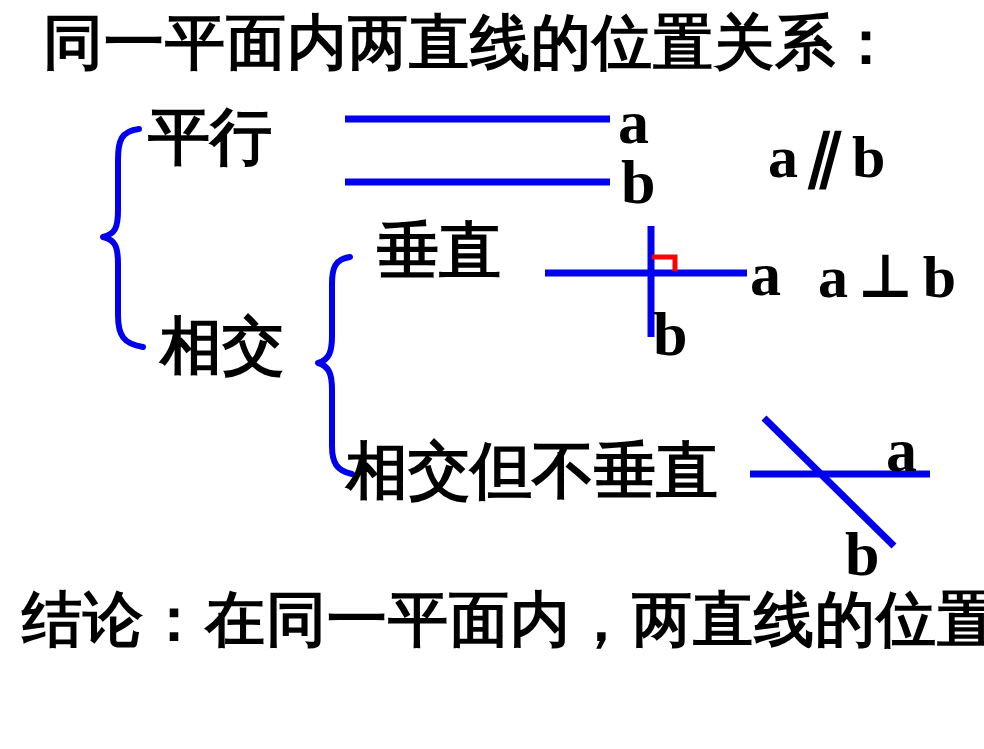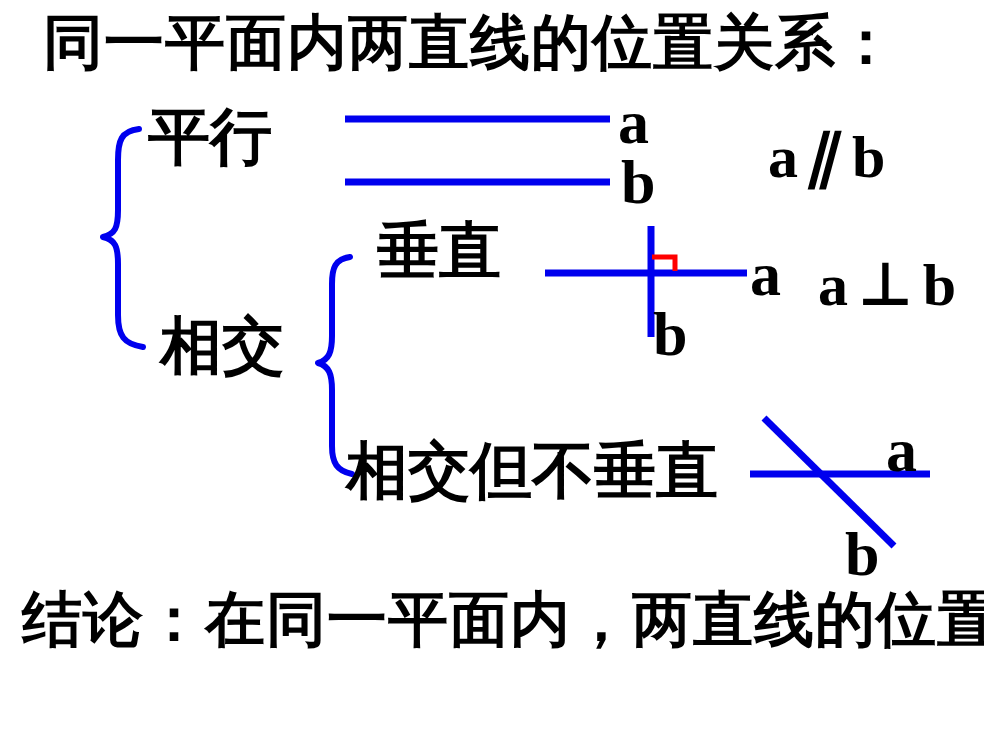--- a/index.html
+++ b/index.html
@@ -84,19 +84,19 @@
 
   <div class="abs ab" style="left:750px; top:243px;">a</div>
   <div class="abs ab" style="left:653px; top:303px;">b</div>
 
   <div class="abs ab" style="left:886px; top:419px;">a</div>
   <div class="abs ab" style="left:845px; top:523px;">b</div>
 
   <div class="abs rel" style="left:768px; top:126px;">
     <span>a</span><span class="sym sym-skew">∥</span><span>b</span>
   </div>
-  <div class="abs rel" style="left:818px; top:254px;">
+  <div class="abs rel" style="left:818px; top:246px;">
     <span>a</span><span class="sym sym-perp">⊥</span><span>b</span>
   </div>
 
   <div class="abs cjk concl" style="left:22px; top:590px;">结论：在同一平面内，两直线的位置</div>
 
 </div>
 
 </body></html>

